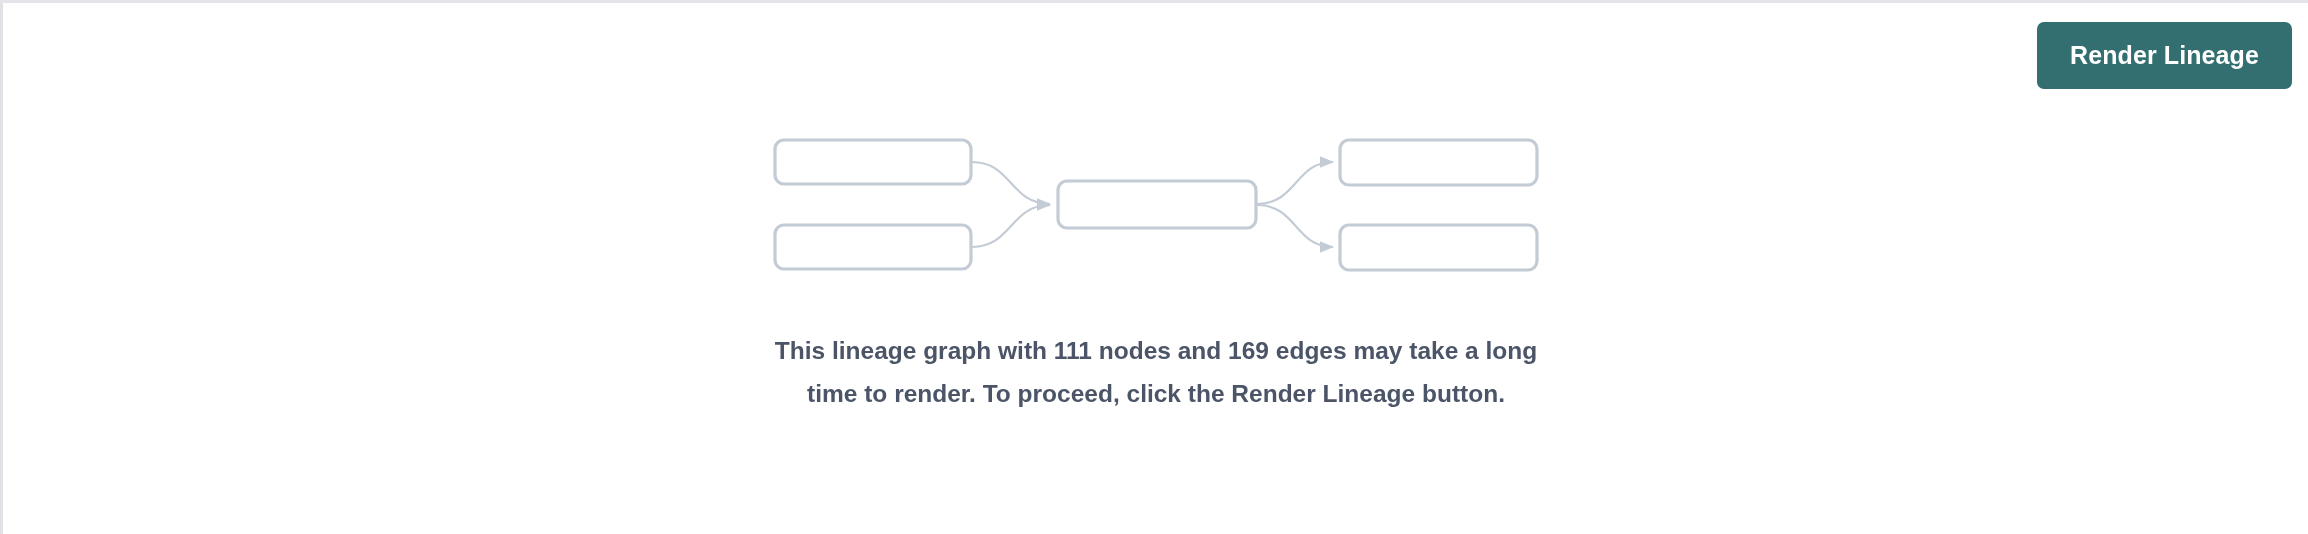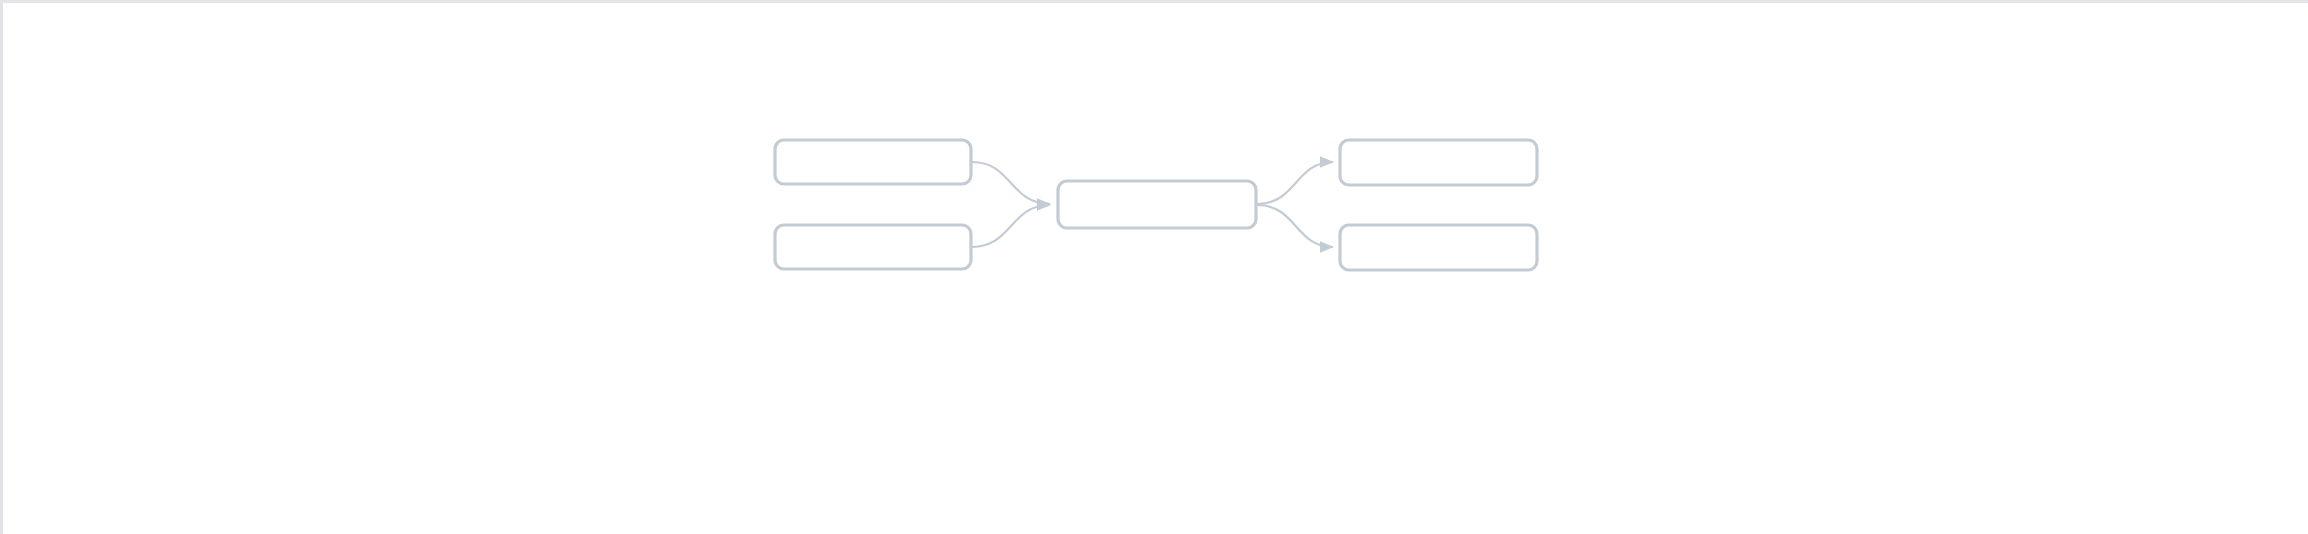--- a/index.html
+++ b/index.html
@@ -127,15 +127,17 @@
       <path class="edge-path" marker-end="url(#arrowhead)" d="M 1257,205 C 1297,205 1295,247 1333,247"></path>
 
       <rect class="node-rect" x="775" y="140" width="196" height="44" rx="9" ry="9"></rect>
       <rect class="node-rect" x="775" y="225" width="196" height="44" rx="9" ry="9"></rect>
       <rect class="node-rect" x="1058" y="181" width="198" height="47" rx="9" ry="9"></rect>
       <rect class="node-rect" x="1340" y="140" width="197" height="45" rx="9" ry="9"></rect>
       <rect class="node-rect" x="1340" y="225" width="197" height="45" rx="9" ry="9"></rect>
     </svg>
   </div>
 
+  <p class="message">This lineage graph with 111 nodes and 169 edges may take a long time to render. To proceed, click the Render Lineage button.</p>
 
+  <button class="render-button">Render Lineage</button>
 
 </div>
 
 </body></html>

